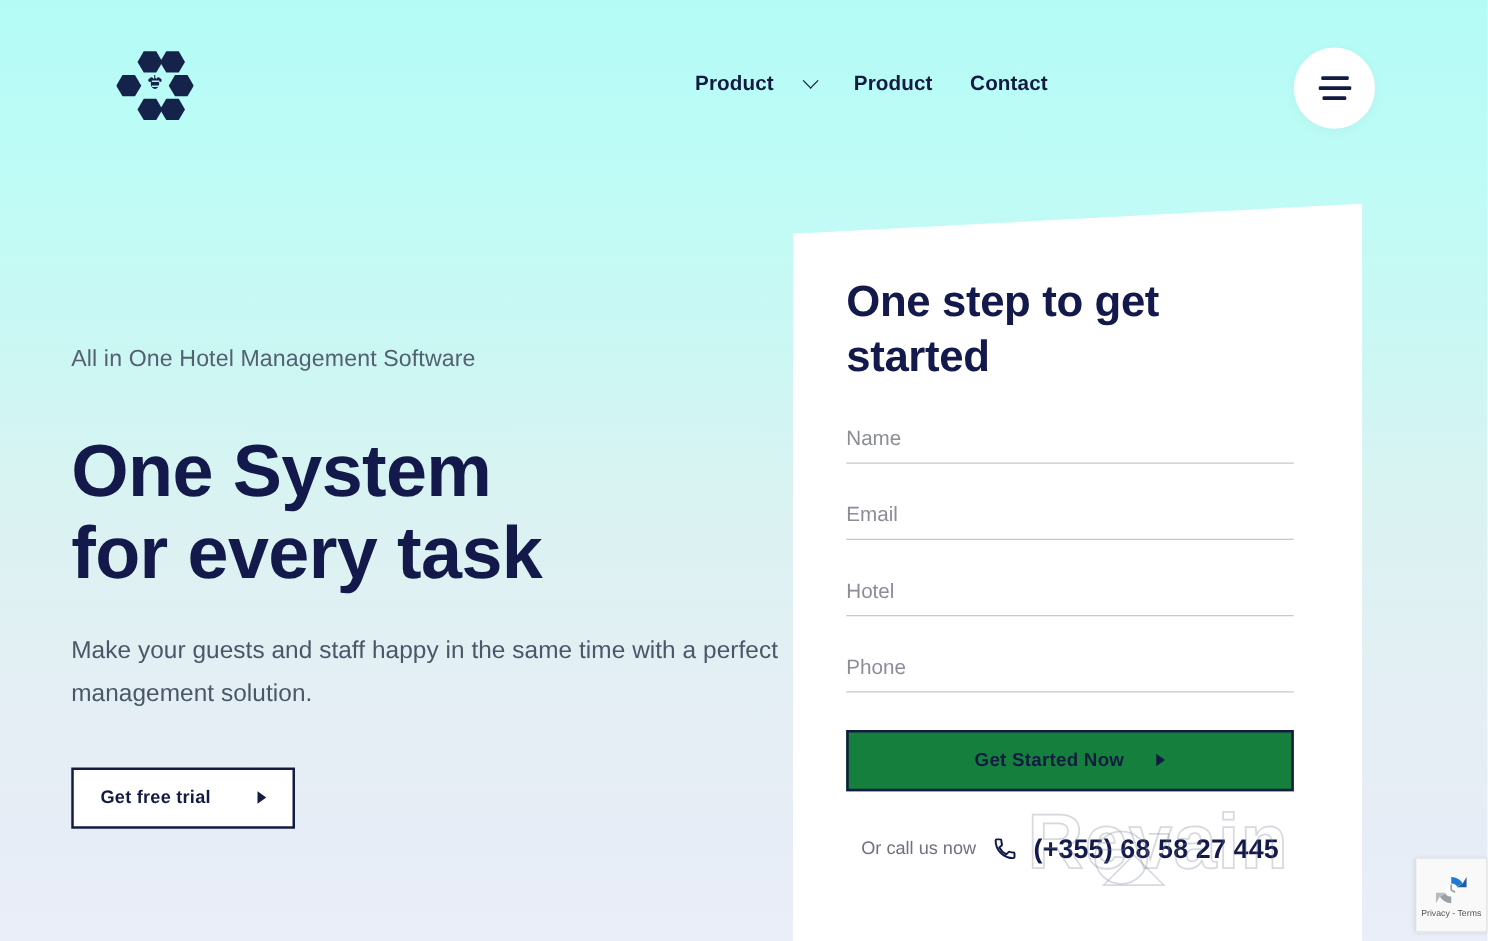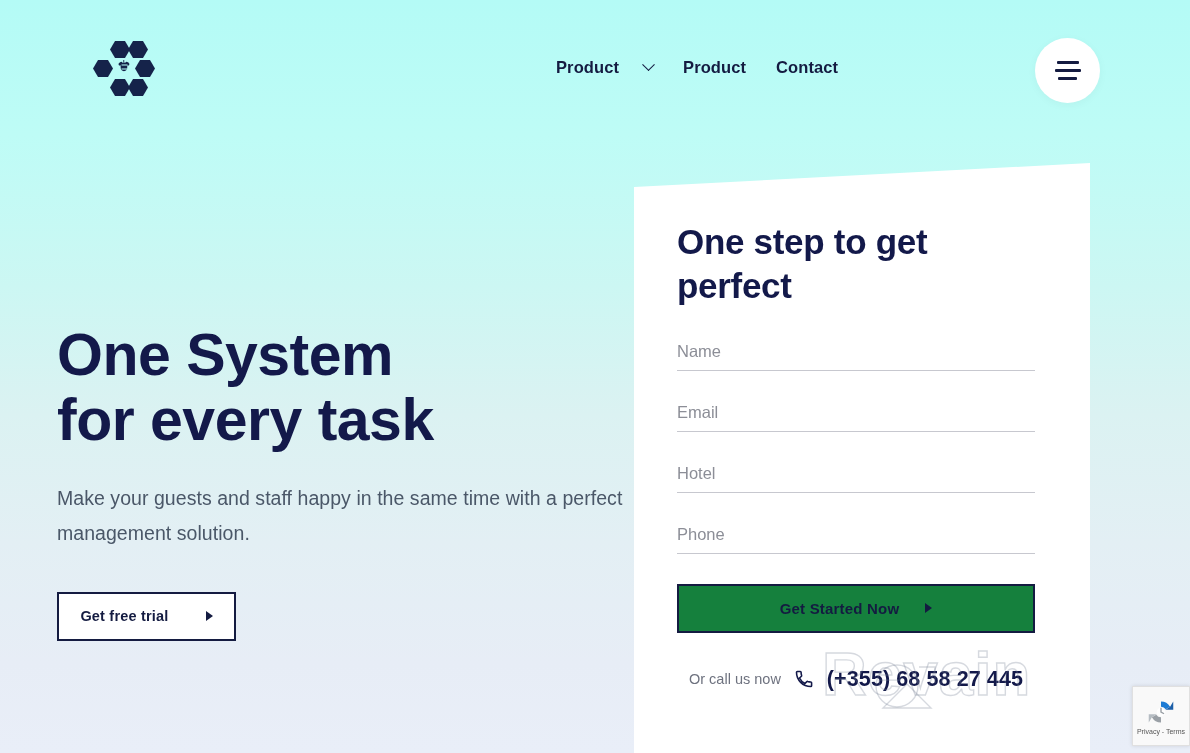--- a/index.html
+++ b/index.html
@@ -325,37 +325,38 @@
   </nav>
 
   <div class="menu-btn">
     <span class="bar b1"></span>
     <span class="bar b2"></span>
     <span class="bar b3"></span>
   </div>
 </div>
 
 <section class="hero">
+  <div class="eyebrow">All in One Hotel Management Software</div>
 
   <h1 class="headline">
     <span>One System</span>
     <span class="l2">for every task</span>
   </h1>
 
   <p class="subtext">Make your guests and staff happy in the same time with a perfect management solution.</p>
 
   <div class="trial-btn">
     <span class="label">Get free trial</span>
     <span class="tri"></span>
   </div>
 </section>
 
 <section class="card">
   <div class="card-inner">
-    <h2 class="card-title">One step to get perfect</h2>
+    <h2 class="card-title">One step to get started</h2>
 
     <div class="field">
       <input type="text" placeholder="Name" style="">
     </div>
     <div class="field">
       <input type="text" placeholder="Email" style="">
     </div>
     <div class="field">
       <input type="text" placeholder="Hotel" style="">
     </div>

